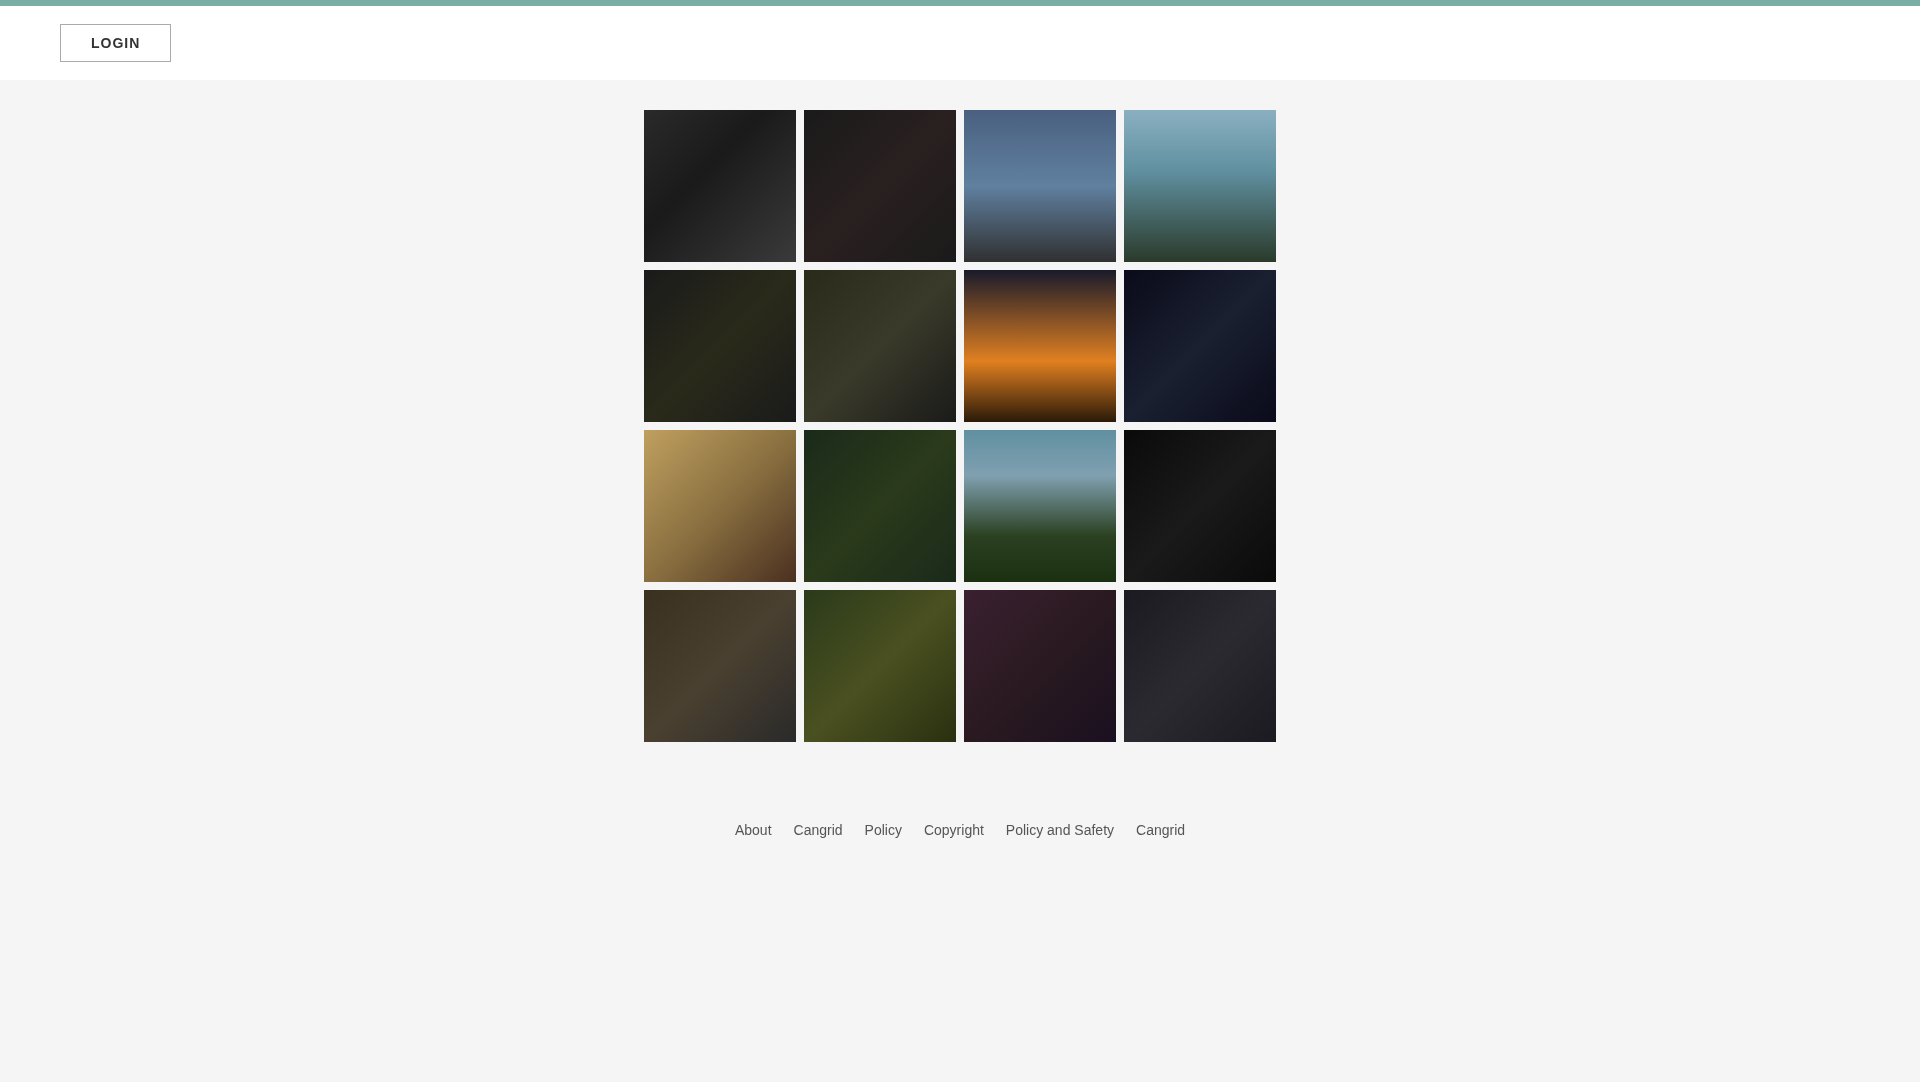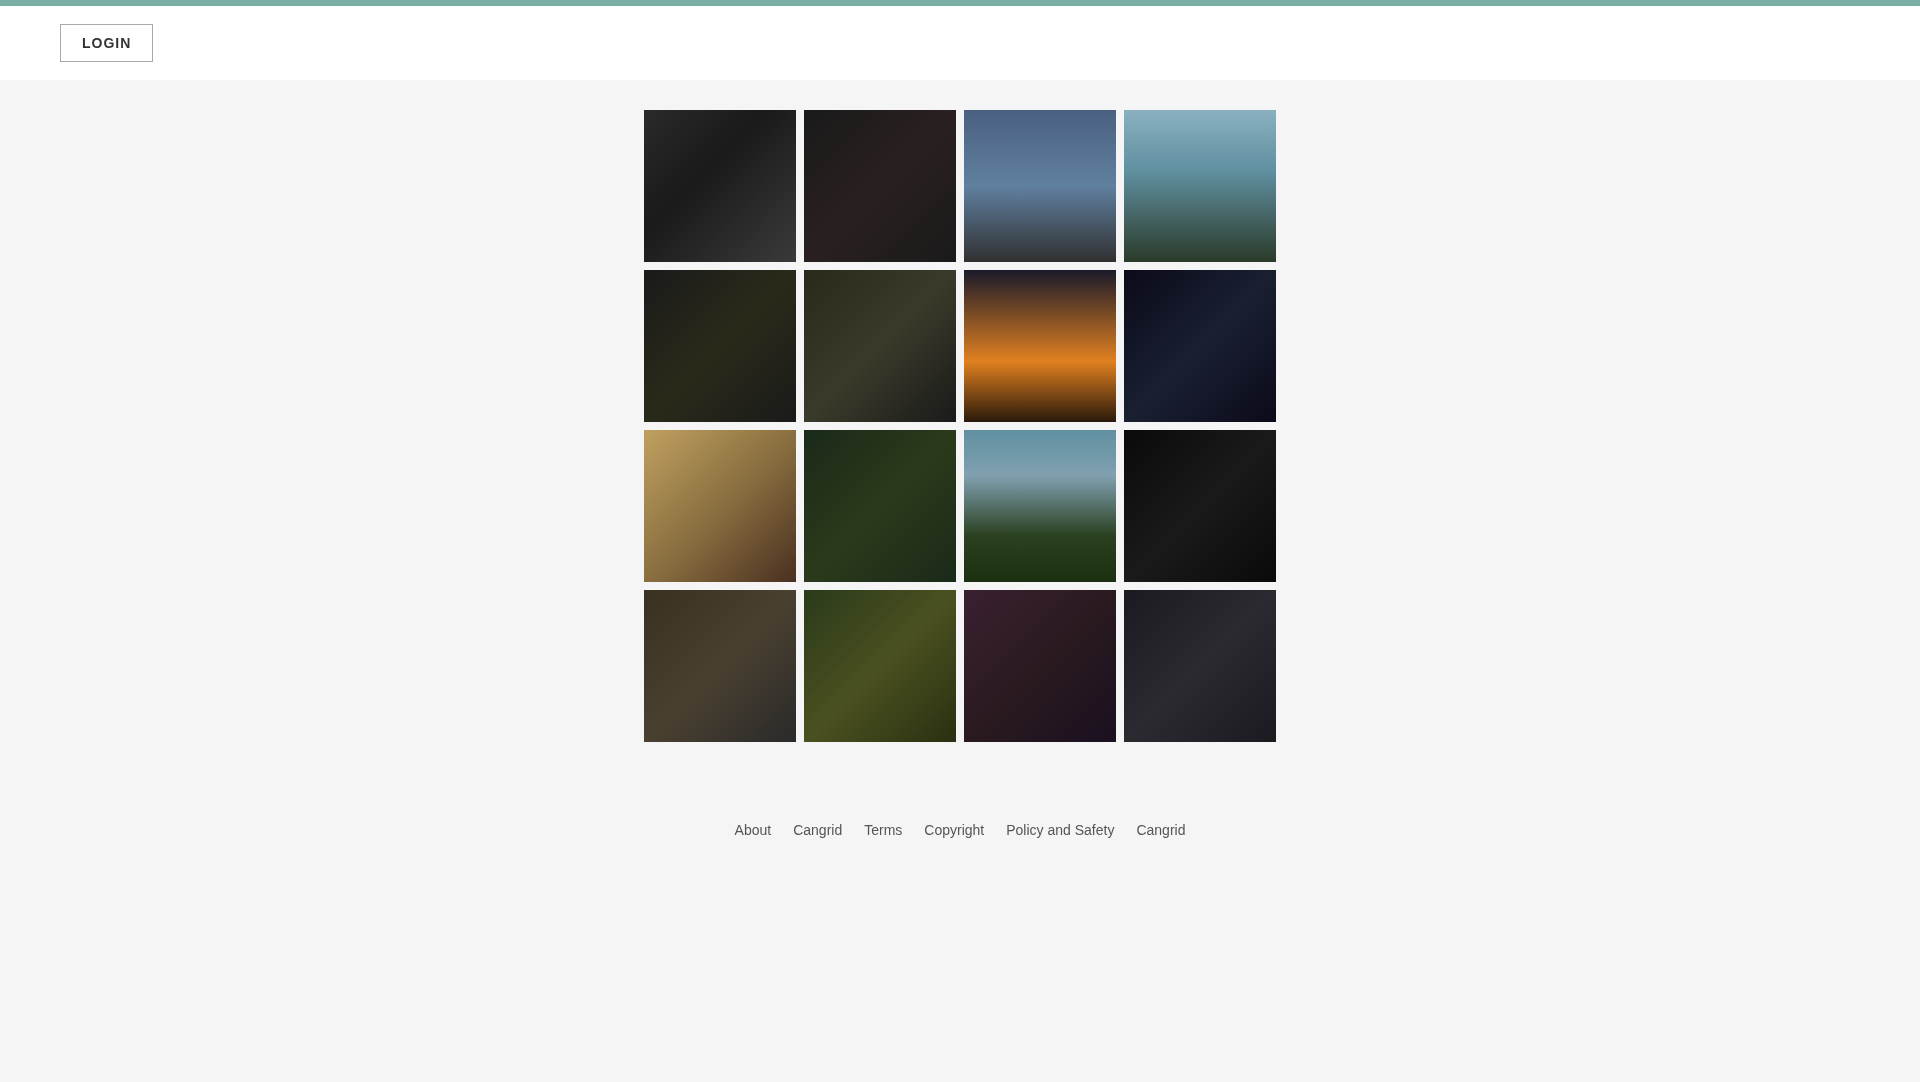--- a/index.html
+++ b/index.html
@@ -33,21 +33,21 @@
       font-size: 48px;
       font-weight: 700;
       color: #7aada4;
       letter-spacing: 1px;
       font-family: 'Georgia', serif;
     }
 
     .login-button {
       border: 1px solid #aaa;
       background: #fff;
-      padding: 10px 21px;
+      padding: 10px 30px;
       font-size: 14px;
       font-weight: 600;
       letter-spacing: 1px;
       color: #333;
       cursor: pointer;
       text-transform: uppercase;
     }
 
     
     main {
@@ -167,17 +167,17 @@
       </div>
       <div class="photo-cell photo-16" title="Parking garage at night">
         <div class="inner"></div>
       </div>
     </div>
 </main>
 
 <footer id="site-footer">
 <a href="#">About</a>
     <a href="#">Cangrid</a>
-    <a href="#">Terms</a>
+    <a href="#">Policy</a>
     <a href="#">Copyright</a>
     <a href="#">Policy and Safety</a>
     <a href="#">Cangrid</a>
   </footer>
 
 </body></html>

